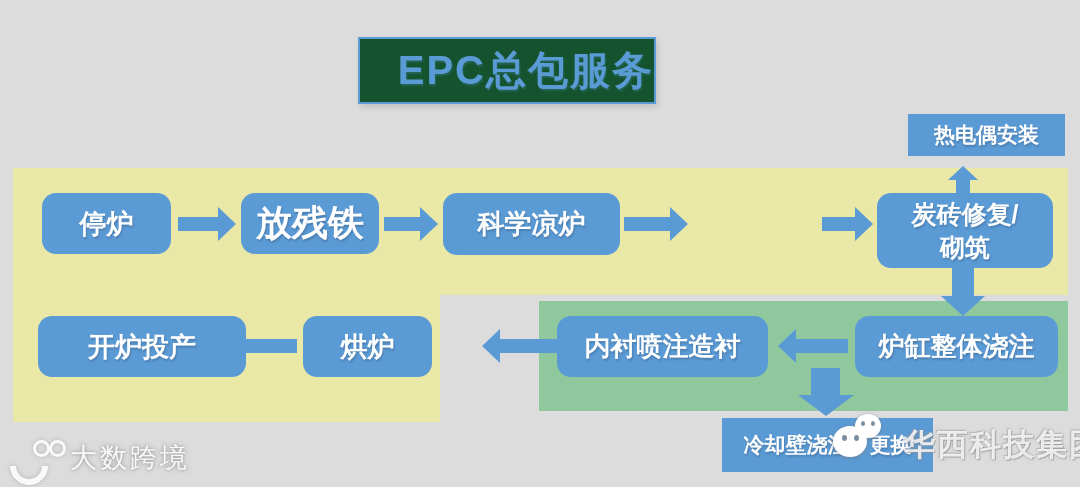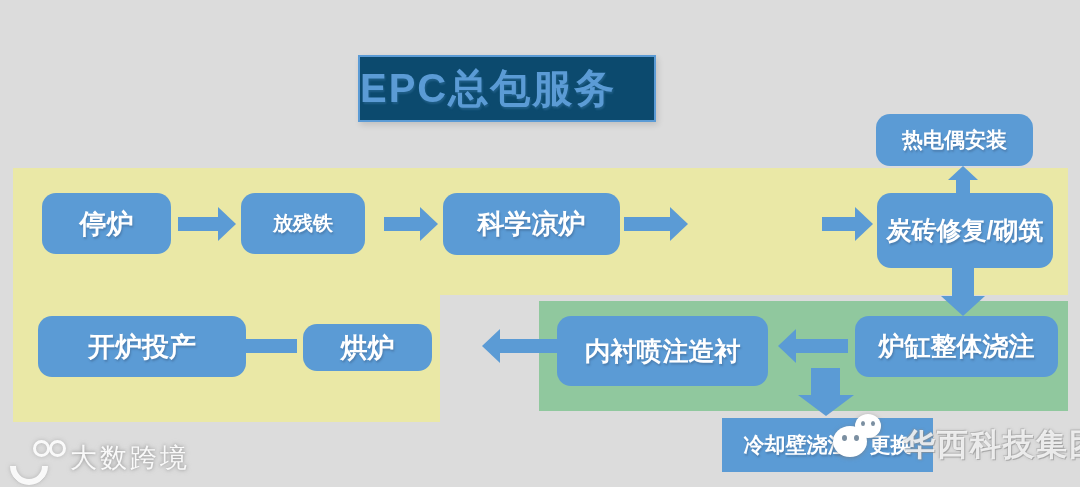--- a/index.html
+++ b/index.html
@@ -14,42 +14,42 @@
 
   
   .panel{position:absolute;}
   .panel.yellow{background:var(--yellow);}
   .panel.green{background:var(--green);}
   #panel-yellow-top{left:13px;top:168px;width:1055px;height:127px;}
   #panel-yellow-bottom{left:13px;top:294px;width:427px;height:128px;}
   #panel-green{left:539px;top:301px;width:529px;height:110px;}
 
   
-  .title-box{position:absolute;left:358px;top:55px;width:294px;height:63px;
-    background:#0c4a6e;border:2px solid var(--blue);display:flex;align-items:center;justify-content:flex-start;
+  .title-box{position:absolute;left:358px;top:37px;width:294px;height:63px;
+    background:#14532d;border:2px solid var(--blue);display:flex;align-items:center;justify-content:flex-end;
     box-shadow:2px 3px 6px rgba(0,0,0,.12);}
   .title-box span{font-size:40px;font-weight:bold;color:var(--blue);letter-spacing:2px;
     text-shadow:1px 2px 2px rgba(91,155,213,.25);white-space:nowrap;}
 
   
   .fbox{position:absolute;background:var(--blue);color:#fff;font-weight:bold;
     display:flex;align-items:center;justify-content:center;text-align:center;
     text-shadow:1px 2px 2px rgba(50,75,110,.35);}
   .fbox.round{border-radius:14px;}
   .fbox .ln{display:block;line-height:1.3;}
 
   #box-stop{left:42px;top:193px;width:129px;height:61px;font-size:27px;}
-  #box-drain{left:241px;top:193px;width:124px;height:61px;font-size:20px;}
+  #box-drain{left:241px;top:193px;width:138px;height:61px;font-size:36px;}
   #box-cool{left:443px;top:193px;width:177px;height:62px;font-size:27px;}
   #box-strip{left:692px;top:193px;width:128px;height:61px;font-size:27px;}
-  #box-carbon{left:877px;top:193px;width:176px;height:75px;font-size:25px;flex-direction:row;text-align:right;}
-  #box-thermo{left:876px;top:114px;width:157px;height:52px;font-size:21px;border-radius:14px;}
+  #box-carbon{left:877px;top:193px;width:176px;height:75px;font-size:25px;flex-direction:column;text-align:right;}
+  #box-thermo{left:908px;top:114px;width:157px;height:42px;font-size:21px;}
   #box-hearth{left:855px;top:316px;width:203px;height:61px;font-size:26px;}
-  #box-lining{left:557px;top:316px;width:211px;height:70px;font-size:26px;}
-  #box-bake{left:303px;top:324px;width:129px;height:47px;font-size:27px;}
+  #box-lining{left:557px;top:316px;width:211px;height:61px;font-size:26px;}
+  #box-bake{left:303px;top:316px;width:129px;height:61px;font-size:27px;}
   #box-startup{left:38px;top:316px;width:208px;height:61px;font-size:27px;}
   #box-stave{left:722px;top:418px;width:211px;height:54px;font-size:21px;}
 
   
   .ar,.al{position:absolute;height:34px;}
   .ar::before{content:"";position:absolute;left:0;right:17px;top:10px;height:14px;background:var(--blue);}
   .ar::after{content:"";position:absolute;right:0;top:0;width:0;height:0;
     border-top:17px solid transparent;border-bottom:17px solid transparent;border-left:18px solid var(--blue);}
   .al::before{content:"";position:absolute;left:17px;right:0;top:10px;height:14px;background:var(--blue);}
   .al::after{content:"";position:absolute;left:0;top:0;width:0;height:0;

